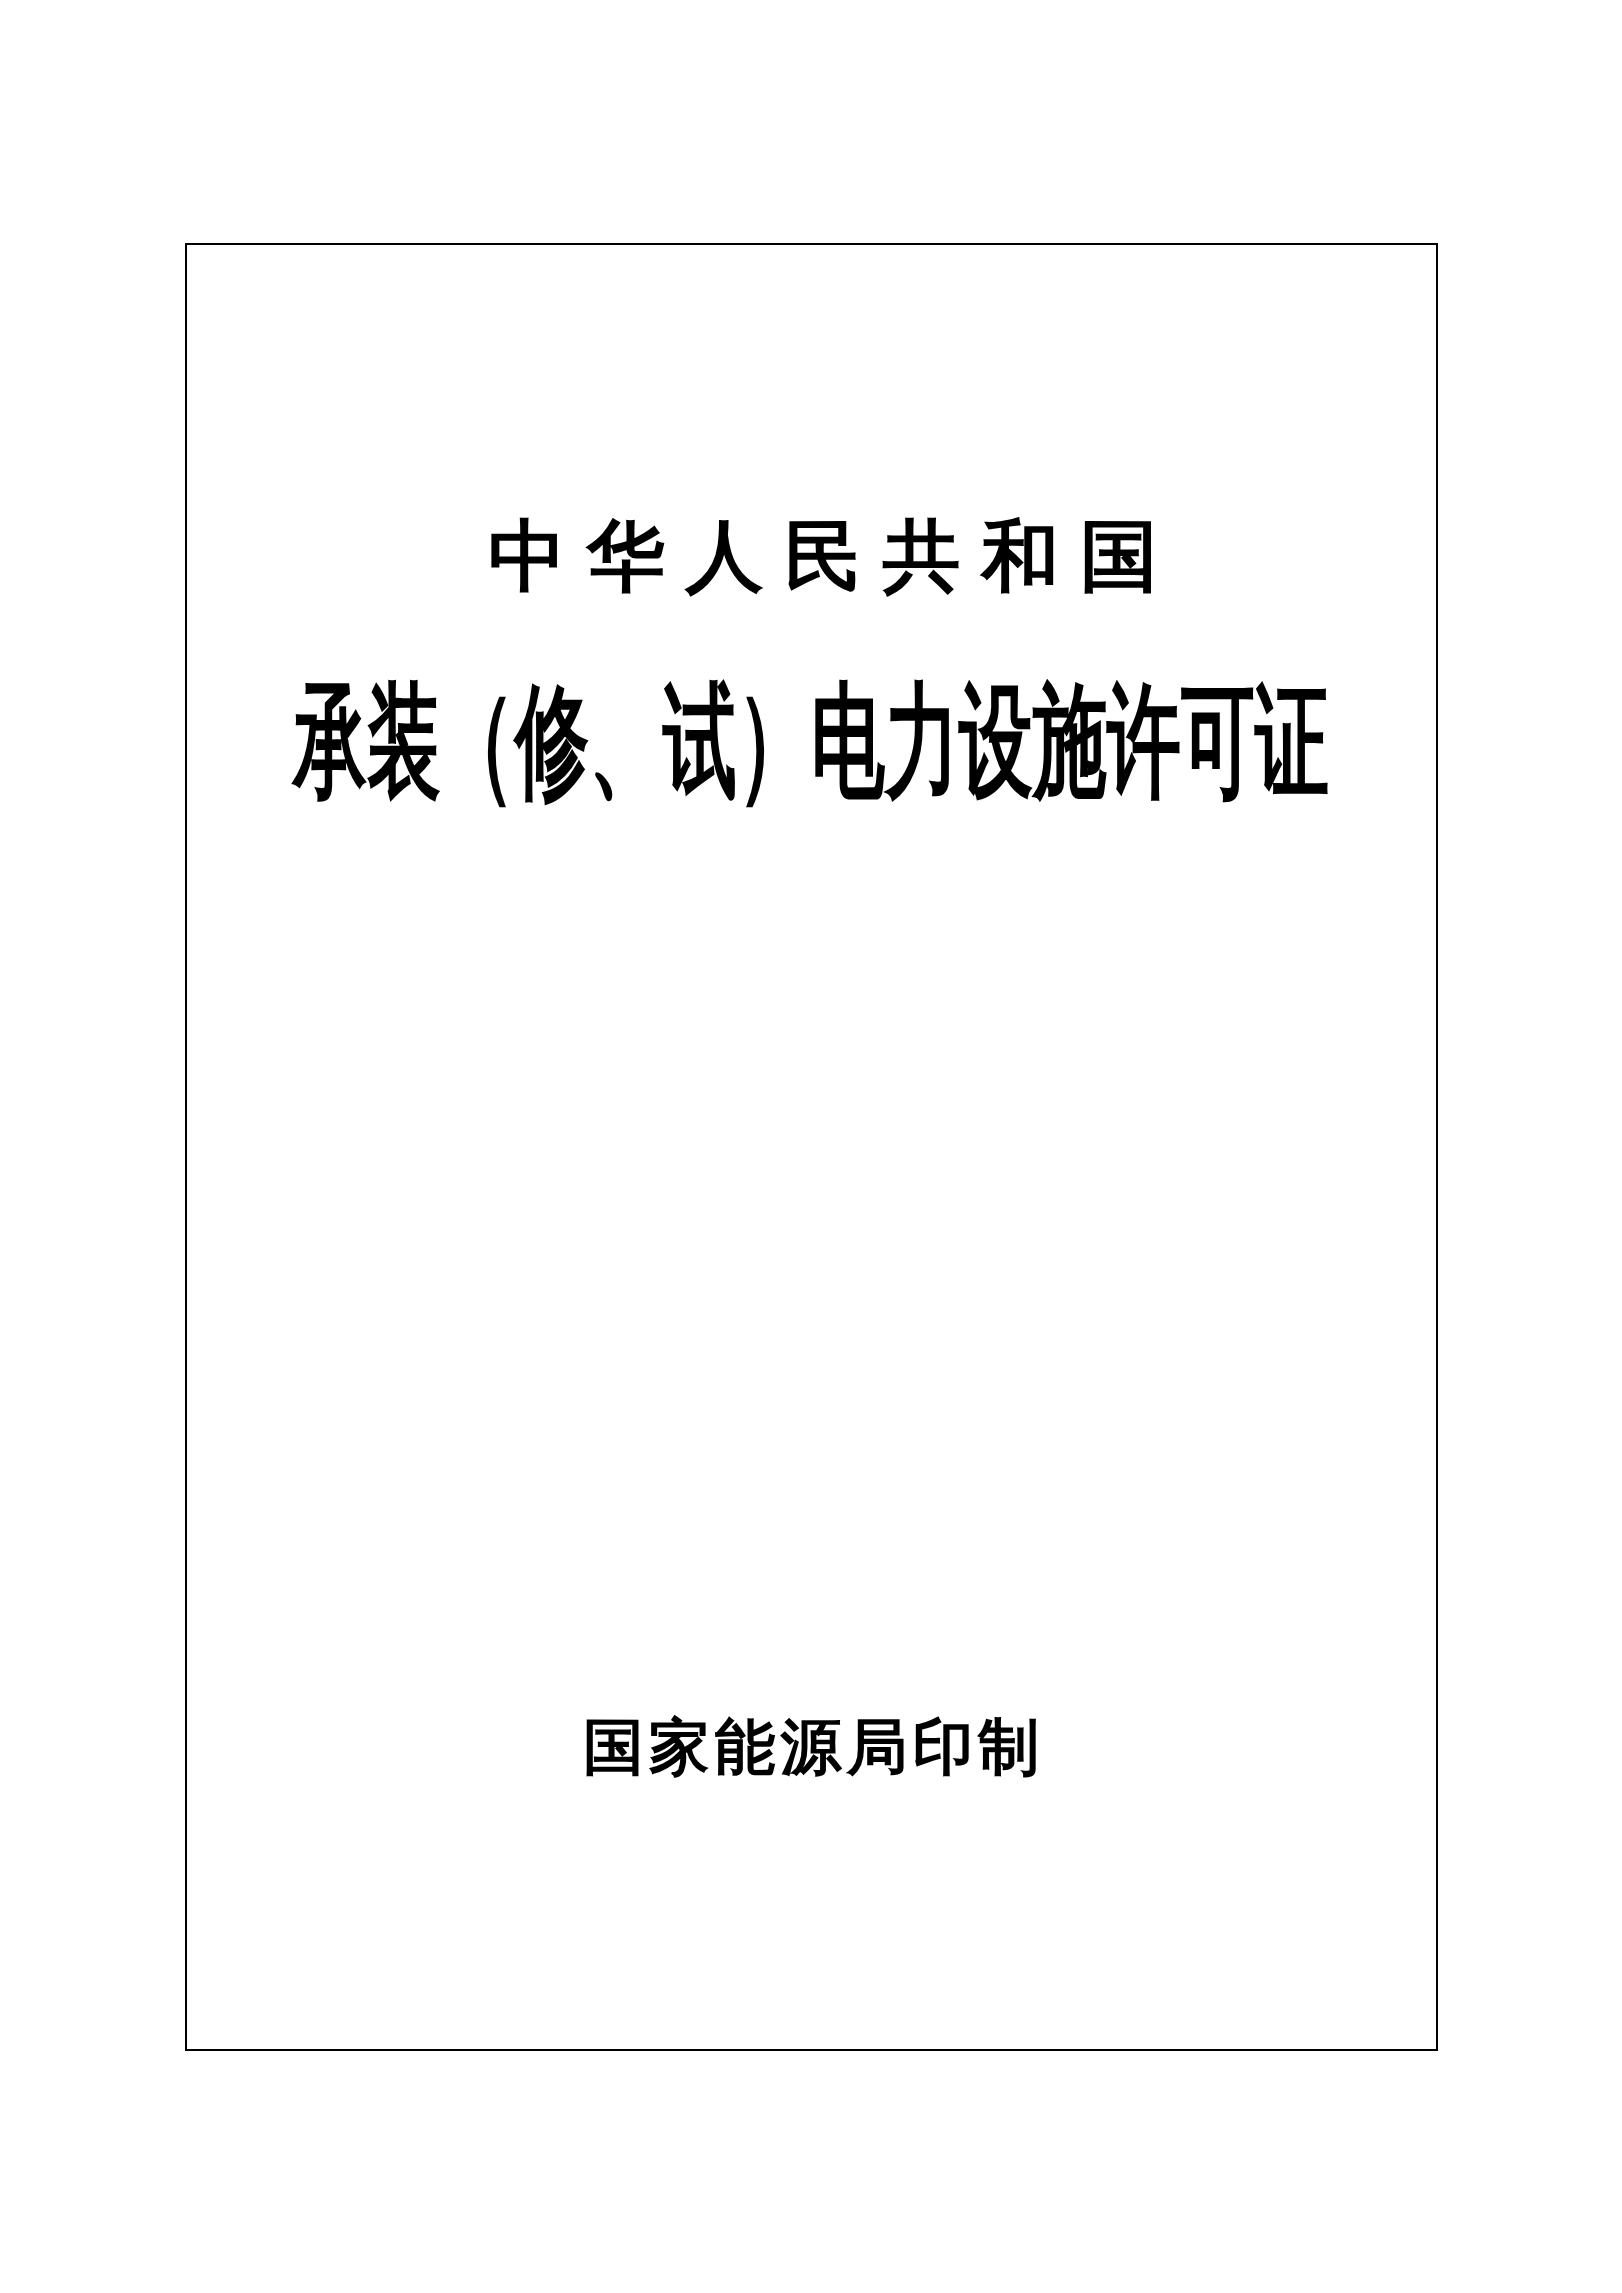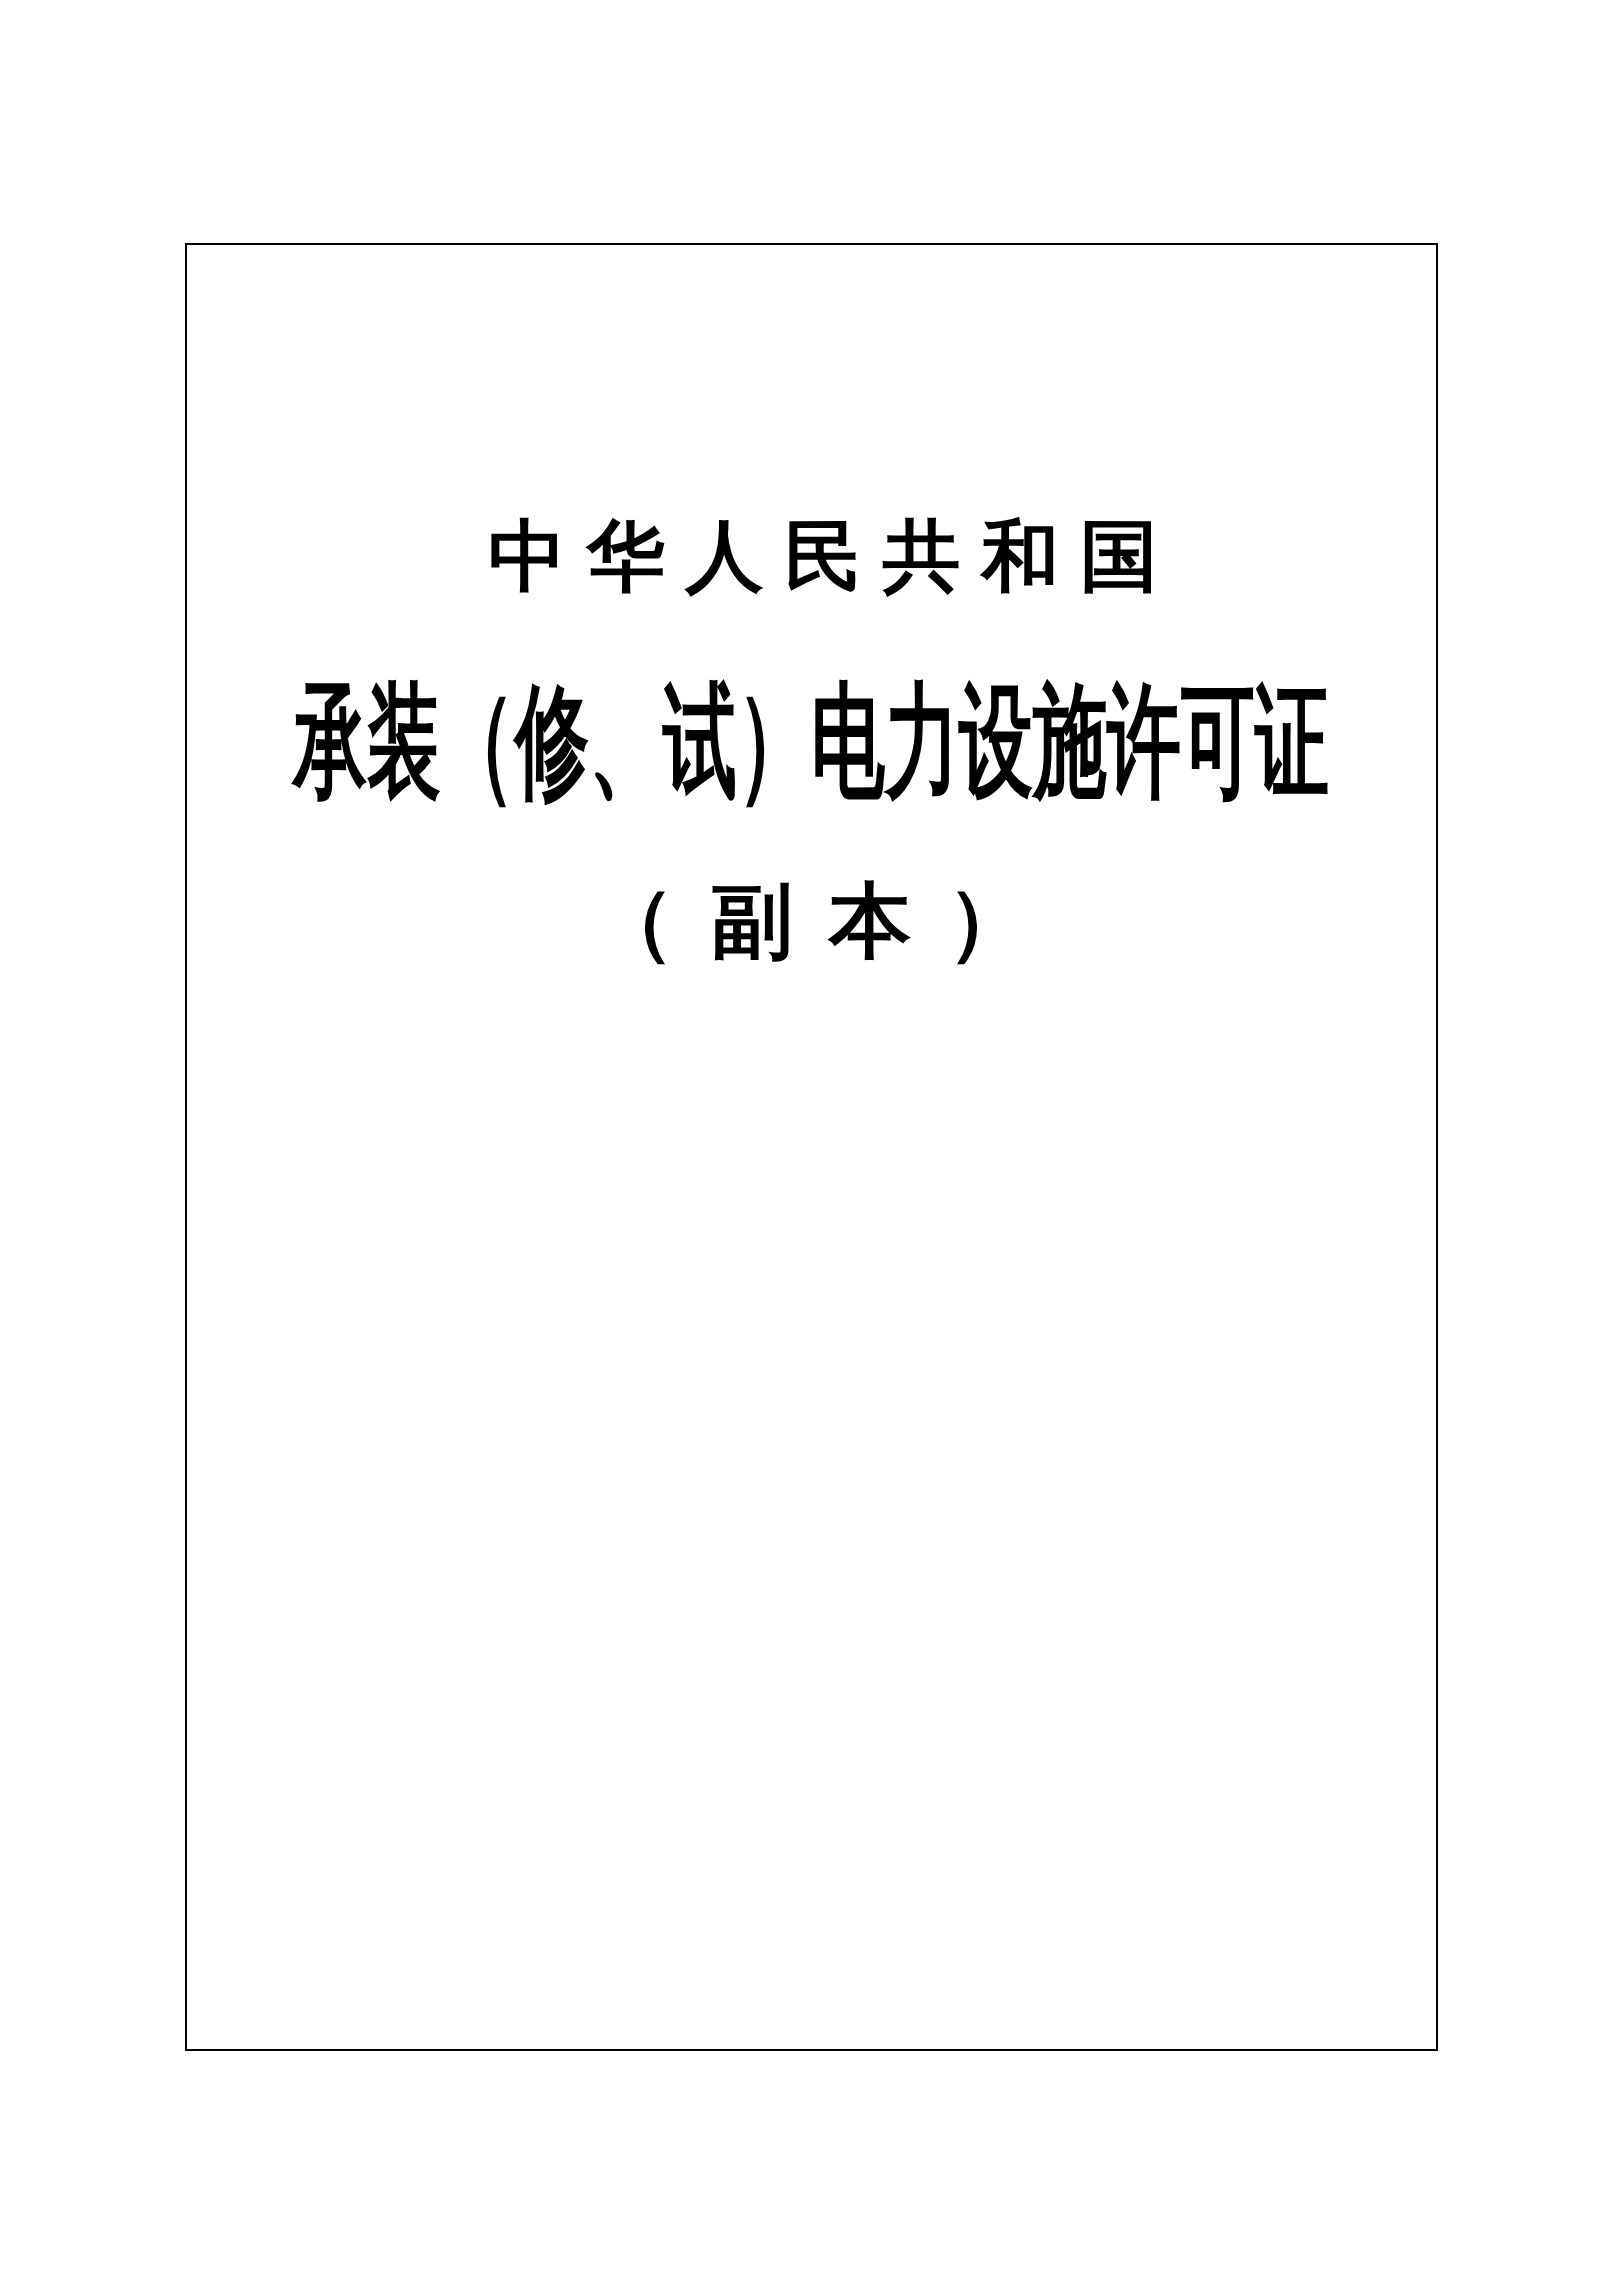--- a/index.html
+++ b/index.html
@@ -67,17 +67,17 @@
 <body>
 
 <div class="page">
 
   <div class="border-frame"></div>
 
   <div class="text-line country-title">中华人民共和国</div>
 
   <div class="text-line license-title">承装（修、试）电力设施许可证</div>
 
-  <div class="text-line copy-type">（副本）</div>
 
+  <div class="text-line issuer">国家能源局印制</div>
 
 </div>
 
 
 </body></html>

